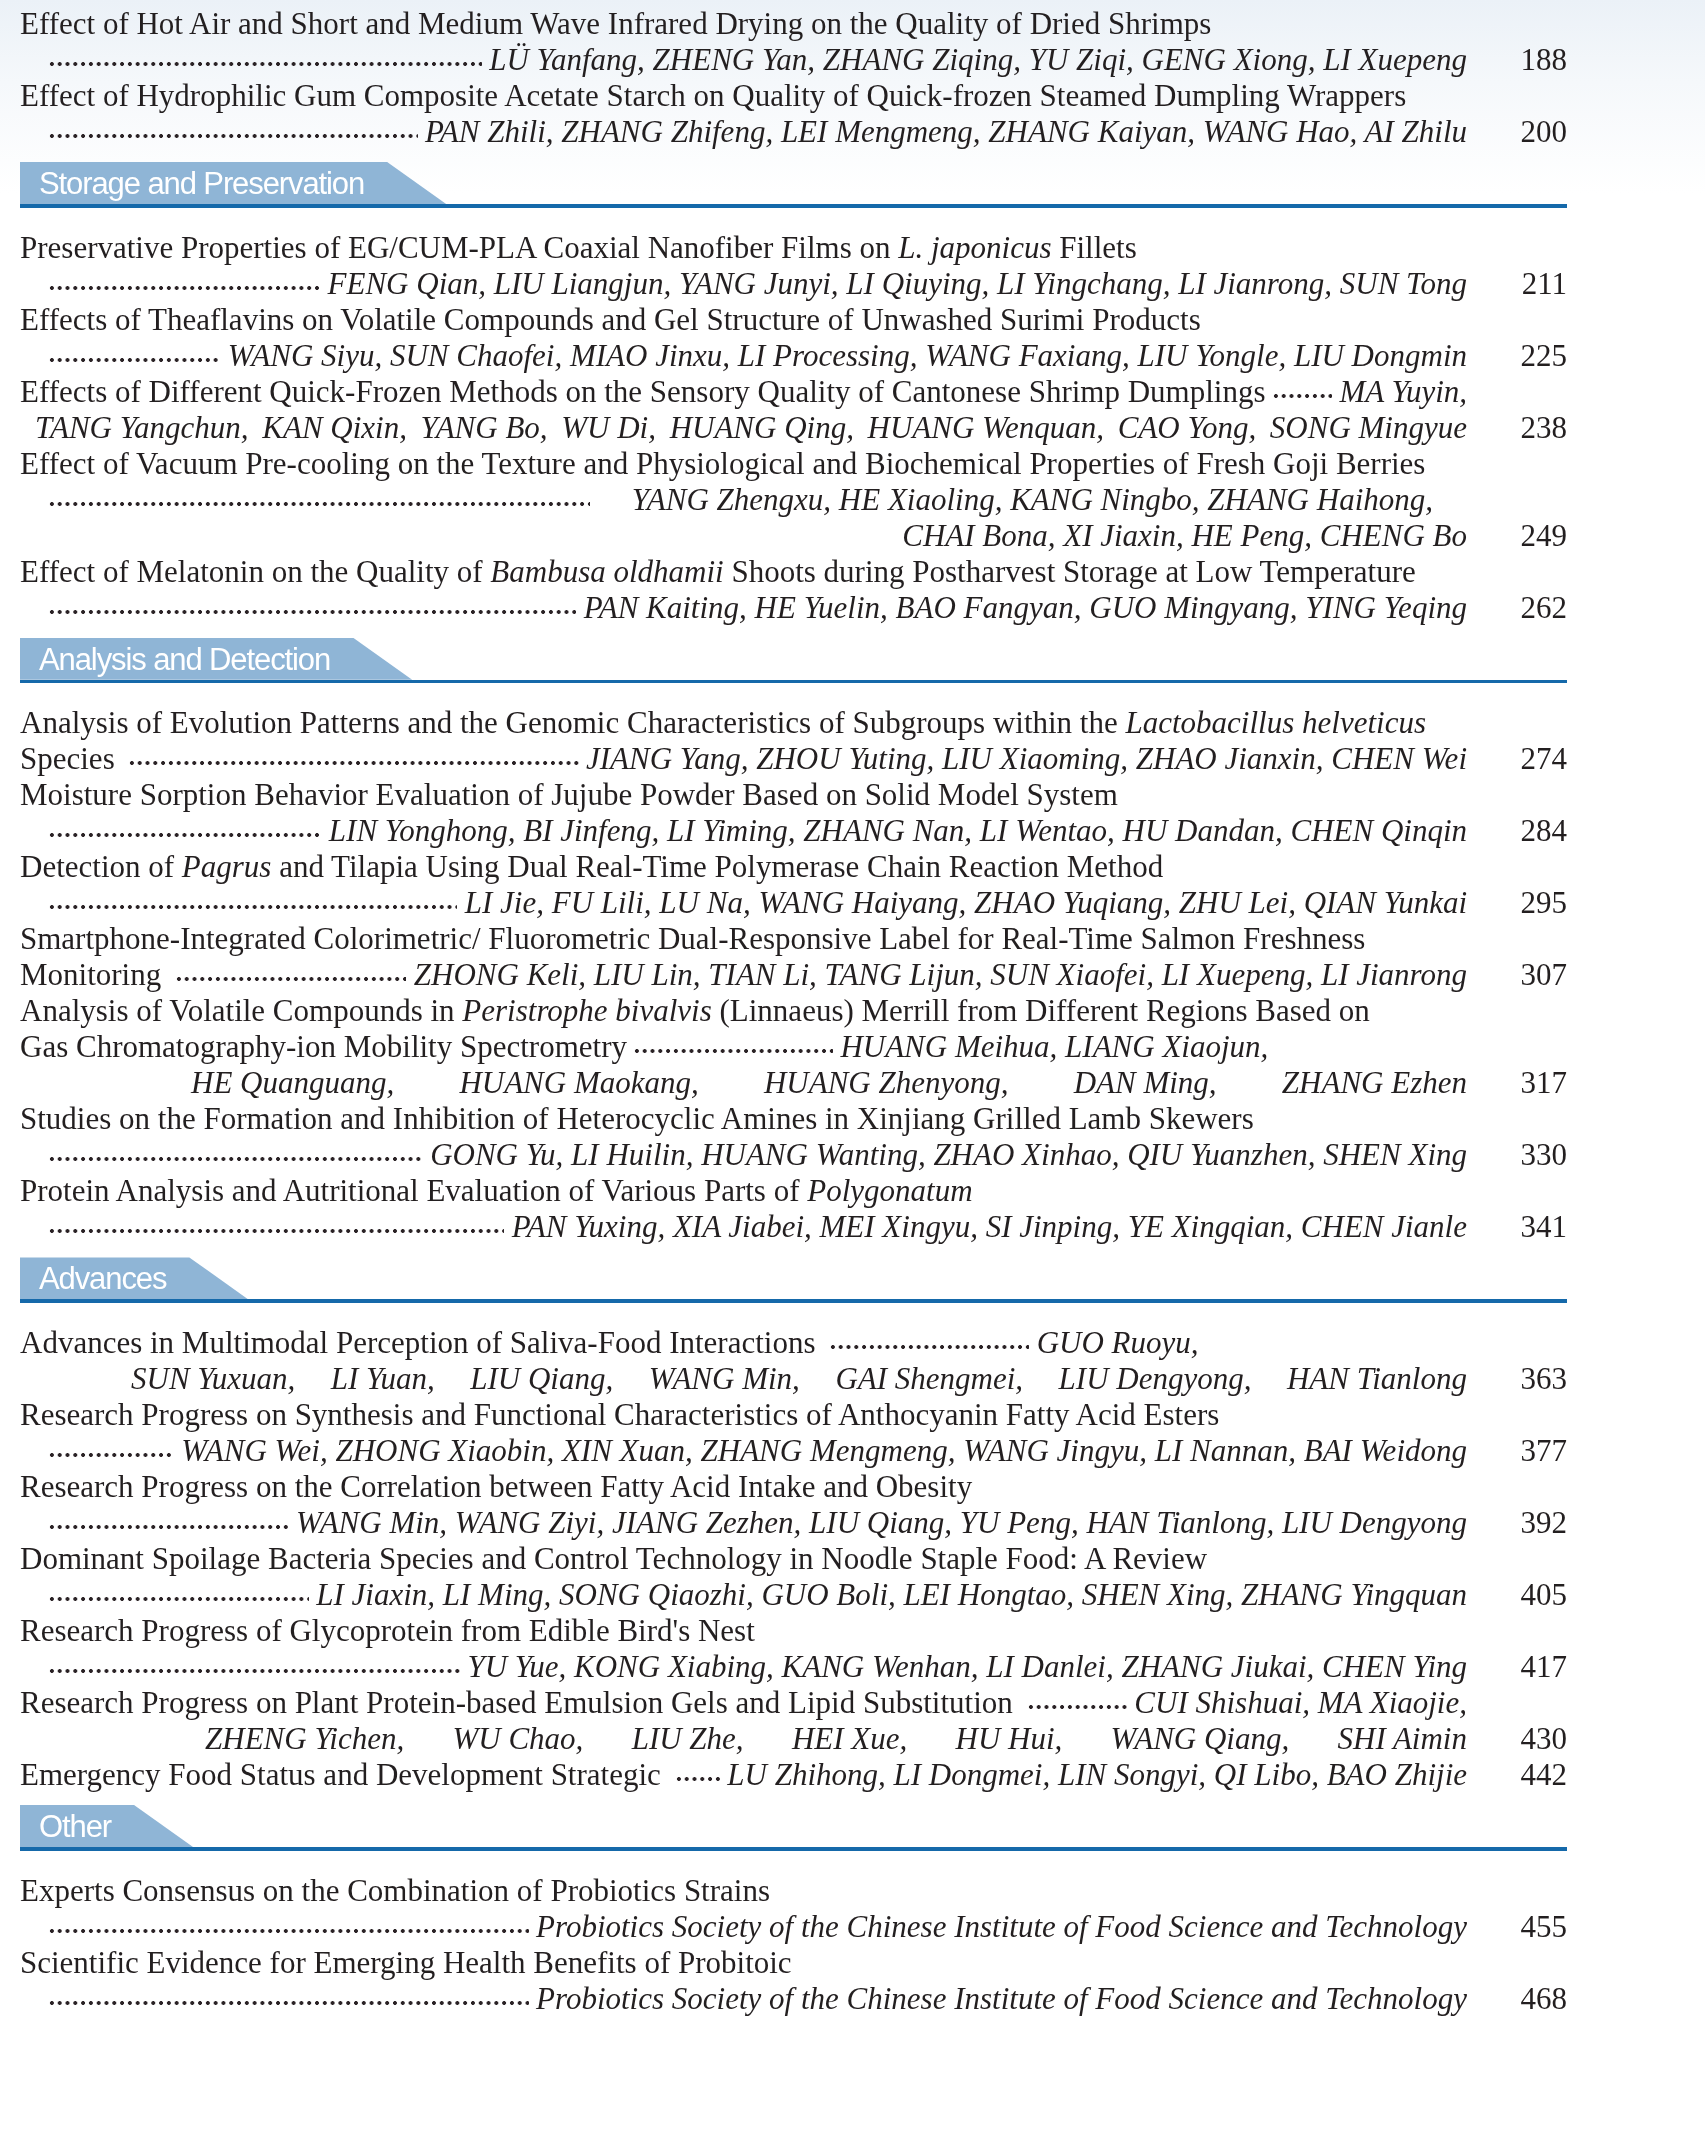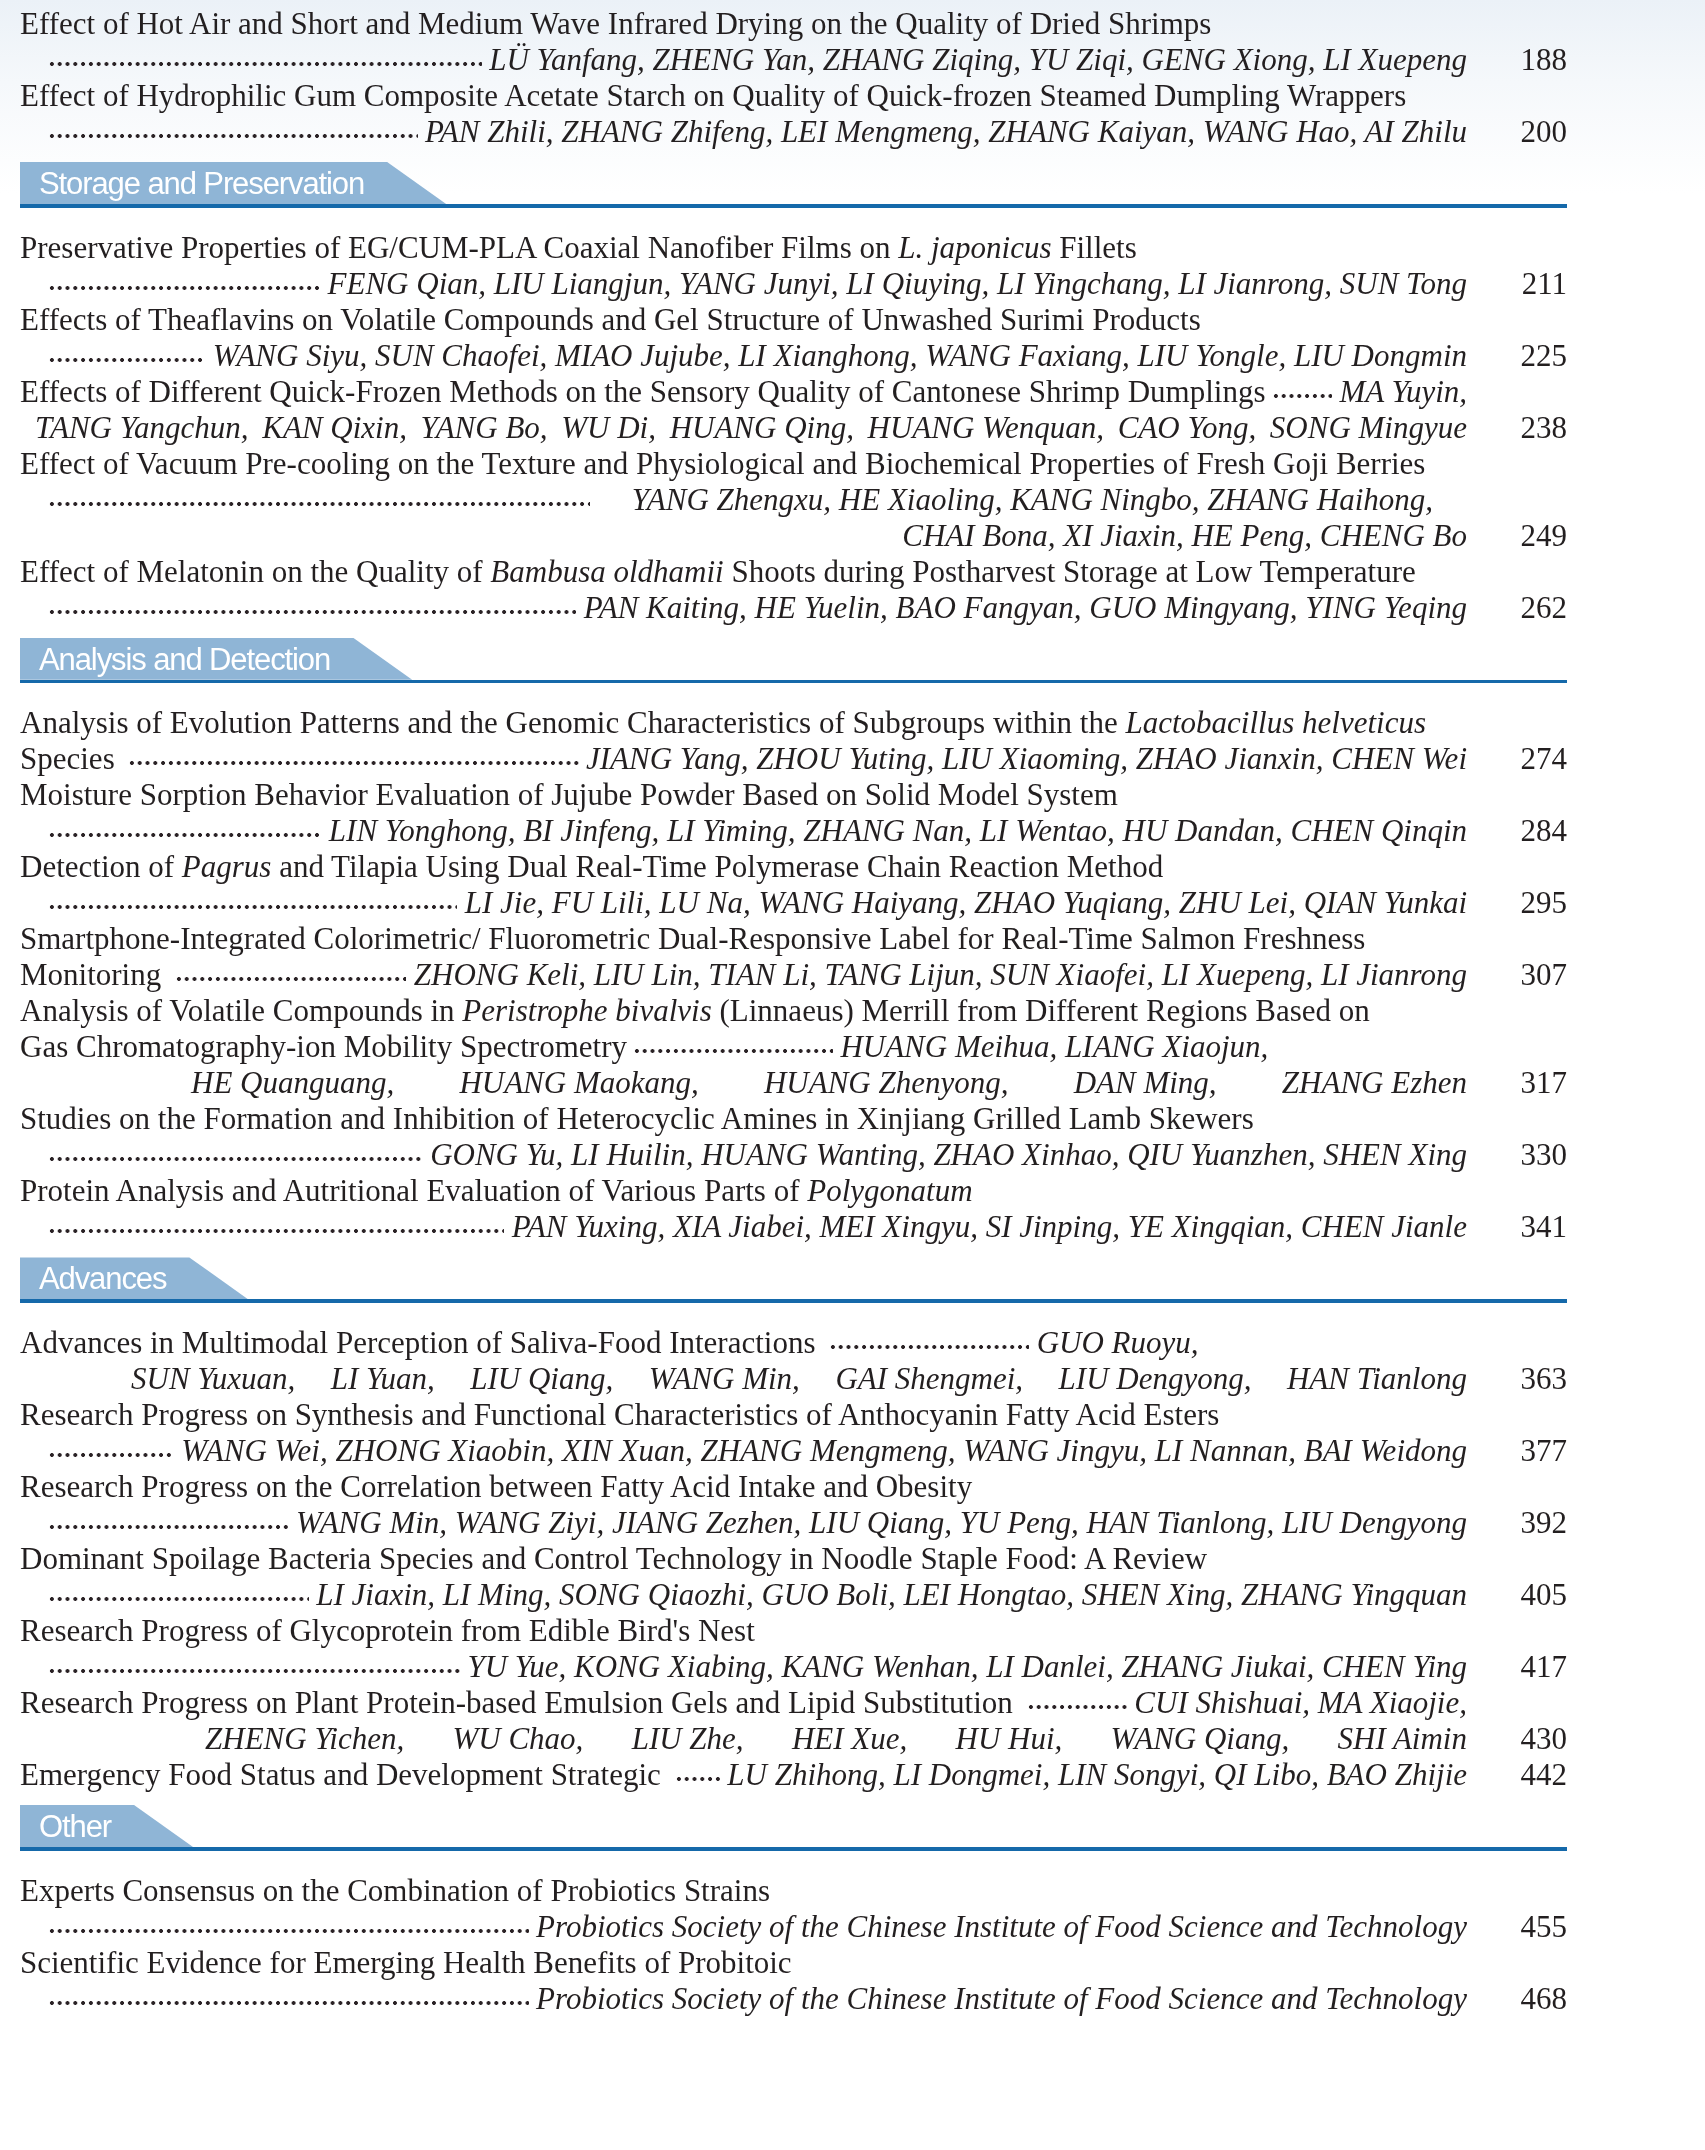--- a/index.html
+++ b/index.html
@@ -106,21 +106,21 @@
             <span class="authors">FENG Qian, LIU Liangjun, YANG Junyi, LI Qiuying, LI Yingchang, LI Jianrong, SUN Tong</span>
             <span class="page-num">211</span>
           </div>
         </div>
         <div class="toc-entry">
           <div class="toc-line">
             <span class="t">Effects of Theaflavins on Volatile Compounds and Gel Structure of Unwashed Surimi Products</span>
           </div>
           <div class="toc-line" style="padding-left: 22px;">
             <span class="dot-leader"></span>
-            <span class="authors">WANG Siyu, SUN Chaofei, MIAO Jujube, LI Xianghong, WANG Faxiang, LIU Yongle, LIU Dongmin</span>
+            <span class="authors">WANG Siyu, SUN Chaofei, MIAO Jinxu, LI Processing, WANG Faxiang, LIU Yongle, LIU Dongmin</span>
             <span class="page-num">225</span>
           </div>
         </div>
         <div class="toc-entry">
           <div class="toc-line">
             <span class="t">Effects of Different Quick-Frozen Methods on the Sensory Quality of Cantonese Shrimp Dumplings</span>
             <span class="dot-leader"></span>
             <span class="authors">MA Yuyin,</span>
             <span class="page-num"></span>
           </div>

